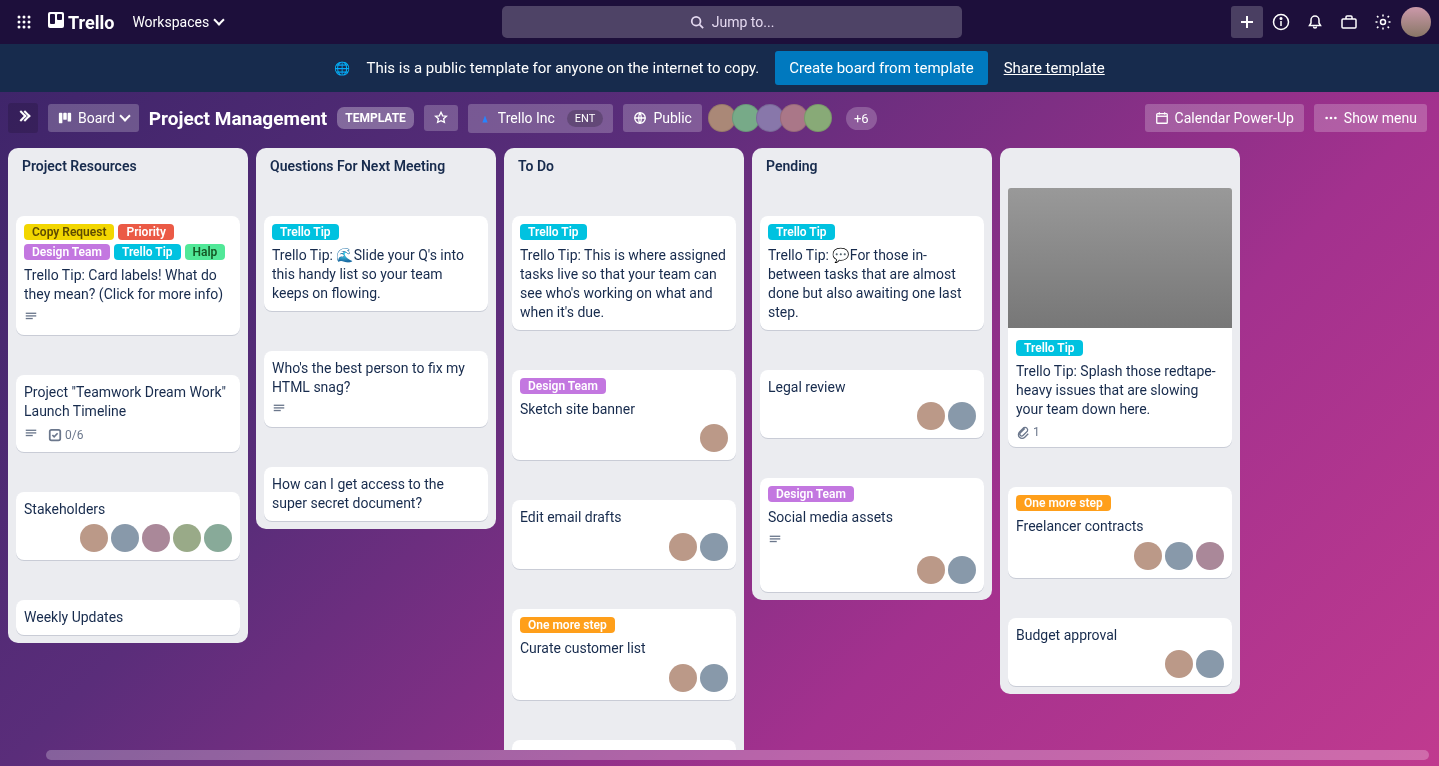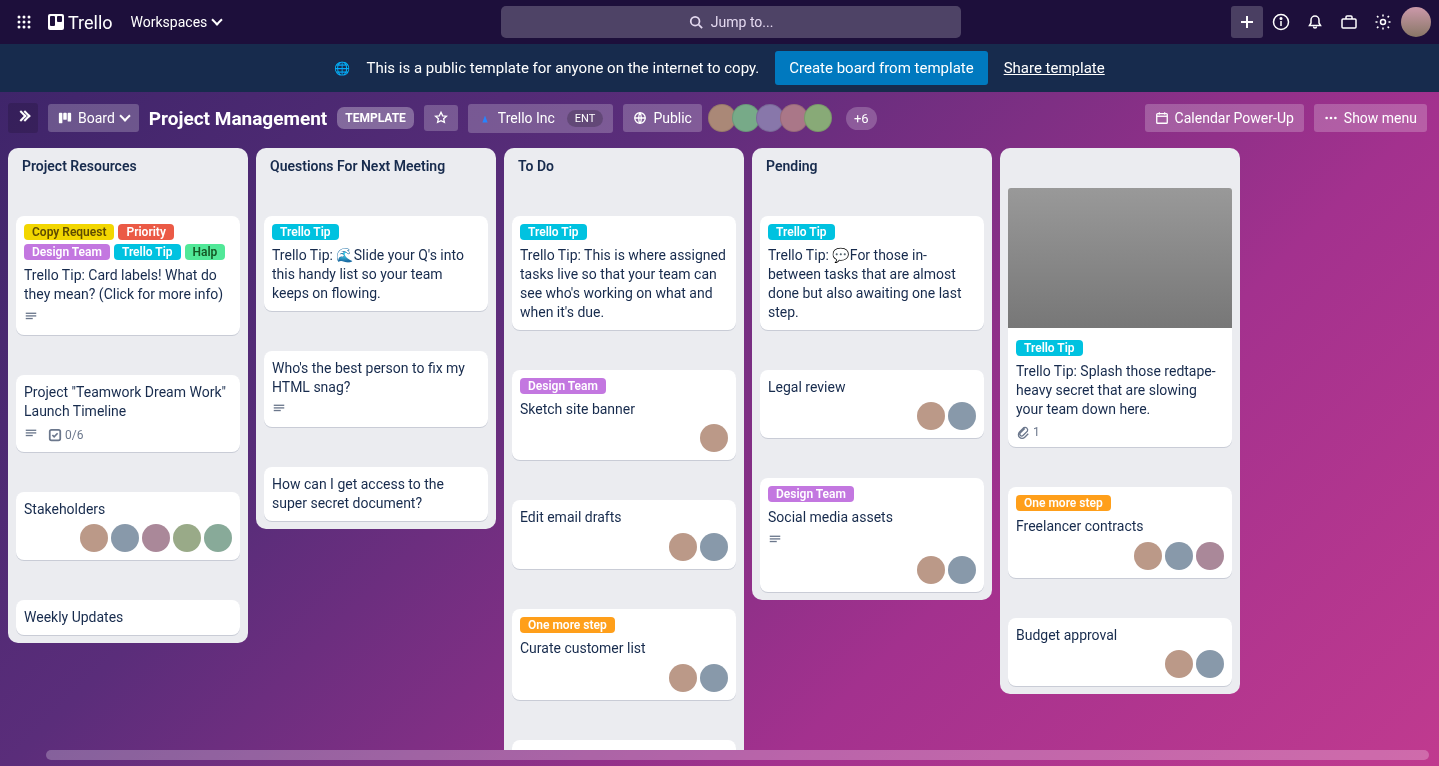--- a/index.html
+++ b/index.html
@@ -1,20 +1,20 @@
 <!DOCTYPE html>
 <html><head>
 <meta charset="utf-8">
 <style>
 * { margin:0; padding:0; box-sizing:border-box; font-family:-apple-system,BlinkMacSystemFont,"Segoe UI",Roboto,sans-serif; }
 body { width:1439px; height:766px; overflow:hidden; background:linear-gradient(135deg,#3b2468 0%,#5a2d7a 35%,#a3318e 70%,#c03a8f 100%); color:#172b4d; }
 .top-nav { height:44px; background:#1d0f3b; display:flex; align-items:center; padding:0 8px; gap:6px; }
 .top-nav-left { display:flex; align-items:center; gap:2px; }
 .icon-btn { width:32px; height:32px; display:flex; align-items:center; justify-content:center; border:none; background:transparent; color:#fff; border-radius:3px; cursor:pointer; }
-.trello-logo { display:flex; align-items:center; gap:4px; color:#fff; font-weight:400; font-size:18px; padding:0 6px; }
+.trello-logo { display:flex; gap:4px; color:#fff; font-weight:700; font-size:18px; padding:0 6px; }
 .trello-logo svg { width:16px; height:16px; }
 .ws-btn { display:flex; align-items:center; gap:6px; color:#fff; background:transparent; border:none; padding:6px 10px; border-radius:3px; font-size:14px; cursor:pointer; }
 .search-wrap { flex:1; display:flex; justify-content:center; }
 .search-box { width:460px; height:32px; background:rgba(255,255,255,0.22); border-radius:5px; display:flex; align-items:center; justify-content:center; gap:8px; color:#e4d9f0; font-size:14px; }
 .top-nav-right { display:flex; align-items:center; gap:2px; }
 .plus-btn { background:rgba(255,255,255,0.2); }
 .avatar-small { width:30px; height:30px; border-radius:50%; background:#ccc; }
 .template-banner { height:48px; background:#172b4d; display:flex; align-items:center; justify-content:center; gap:16px; color:#fff; font-size:15px; }
 .globe-sm { color:#61bd4f; font-size:13px; }
 .create-btn { background:#0079bf; color:#fff; border:none; padding:8px 14px; border-radius:3px; font-size:15px; cursor:pointer; }
@@ -335,21 +335,21 @@
           <div class="avatar-tiny" style="background: rgb(136, 153, 170);"></div>
         </div>
       </div>
     </div>
     <div class="list">
       <div class="card">
         <div class="card-image" style="background: linear-gradient(rgb(153, 153, 153), rgb(119, 119, 119));"></div>
         <div class="labels">
           <span class="label" style="background: rgb(0, 194, 224); color: rgb(255, 255, 255);">Trello Tip</span>
         </div>
-        <div class="card-text">Trello Tip: Splash those redtape-heavy secret that are slowing your team down here.</div>
+        <div class="card-text">Trello Tip: Splash those redtape-heavy issues that are slowing your team down here.</div>
         <div class="badges">
           <span style="display:flex;align-items:center;gap:3px"><svg viewBox="0 0 16 16" fill="none" stroke="currentColor" stroke-width="1.5">
               <path d="M10 4l-5 5a2 2 0 003 3l5-5a3 3 0 00-4-4l-5 5a4 4 0 006 6l4-4"></path>
             </svg>1</span>
         </div>
       </div>
       <div class="card">
         <div class="labels">
           <span class="label" style="background: rgb(255, 159, 26); color: rgb(255, 255, 255);">One more step</span>
         </div>

